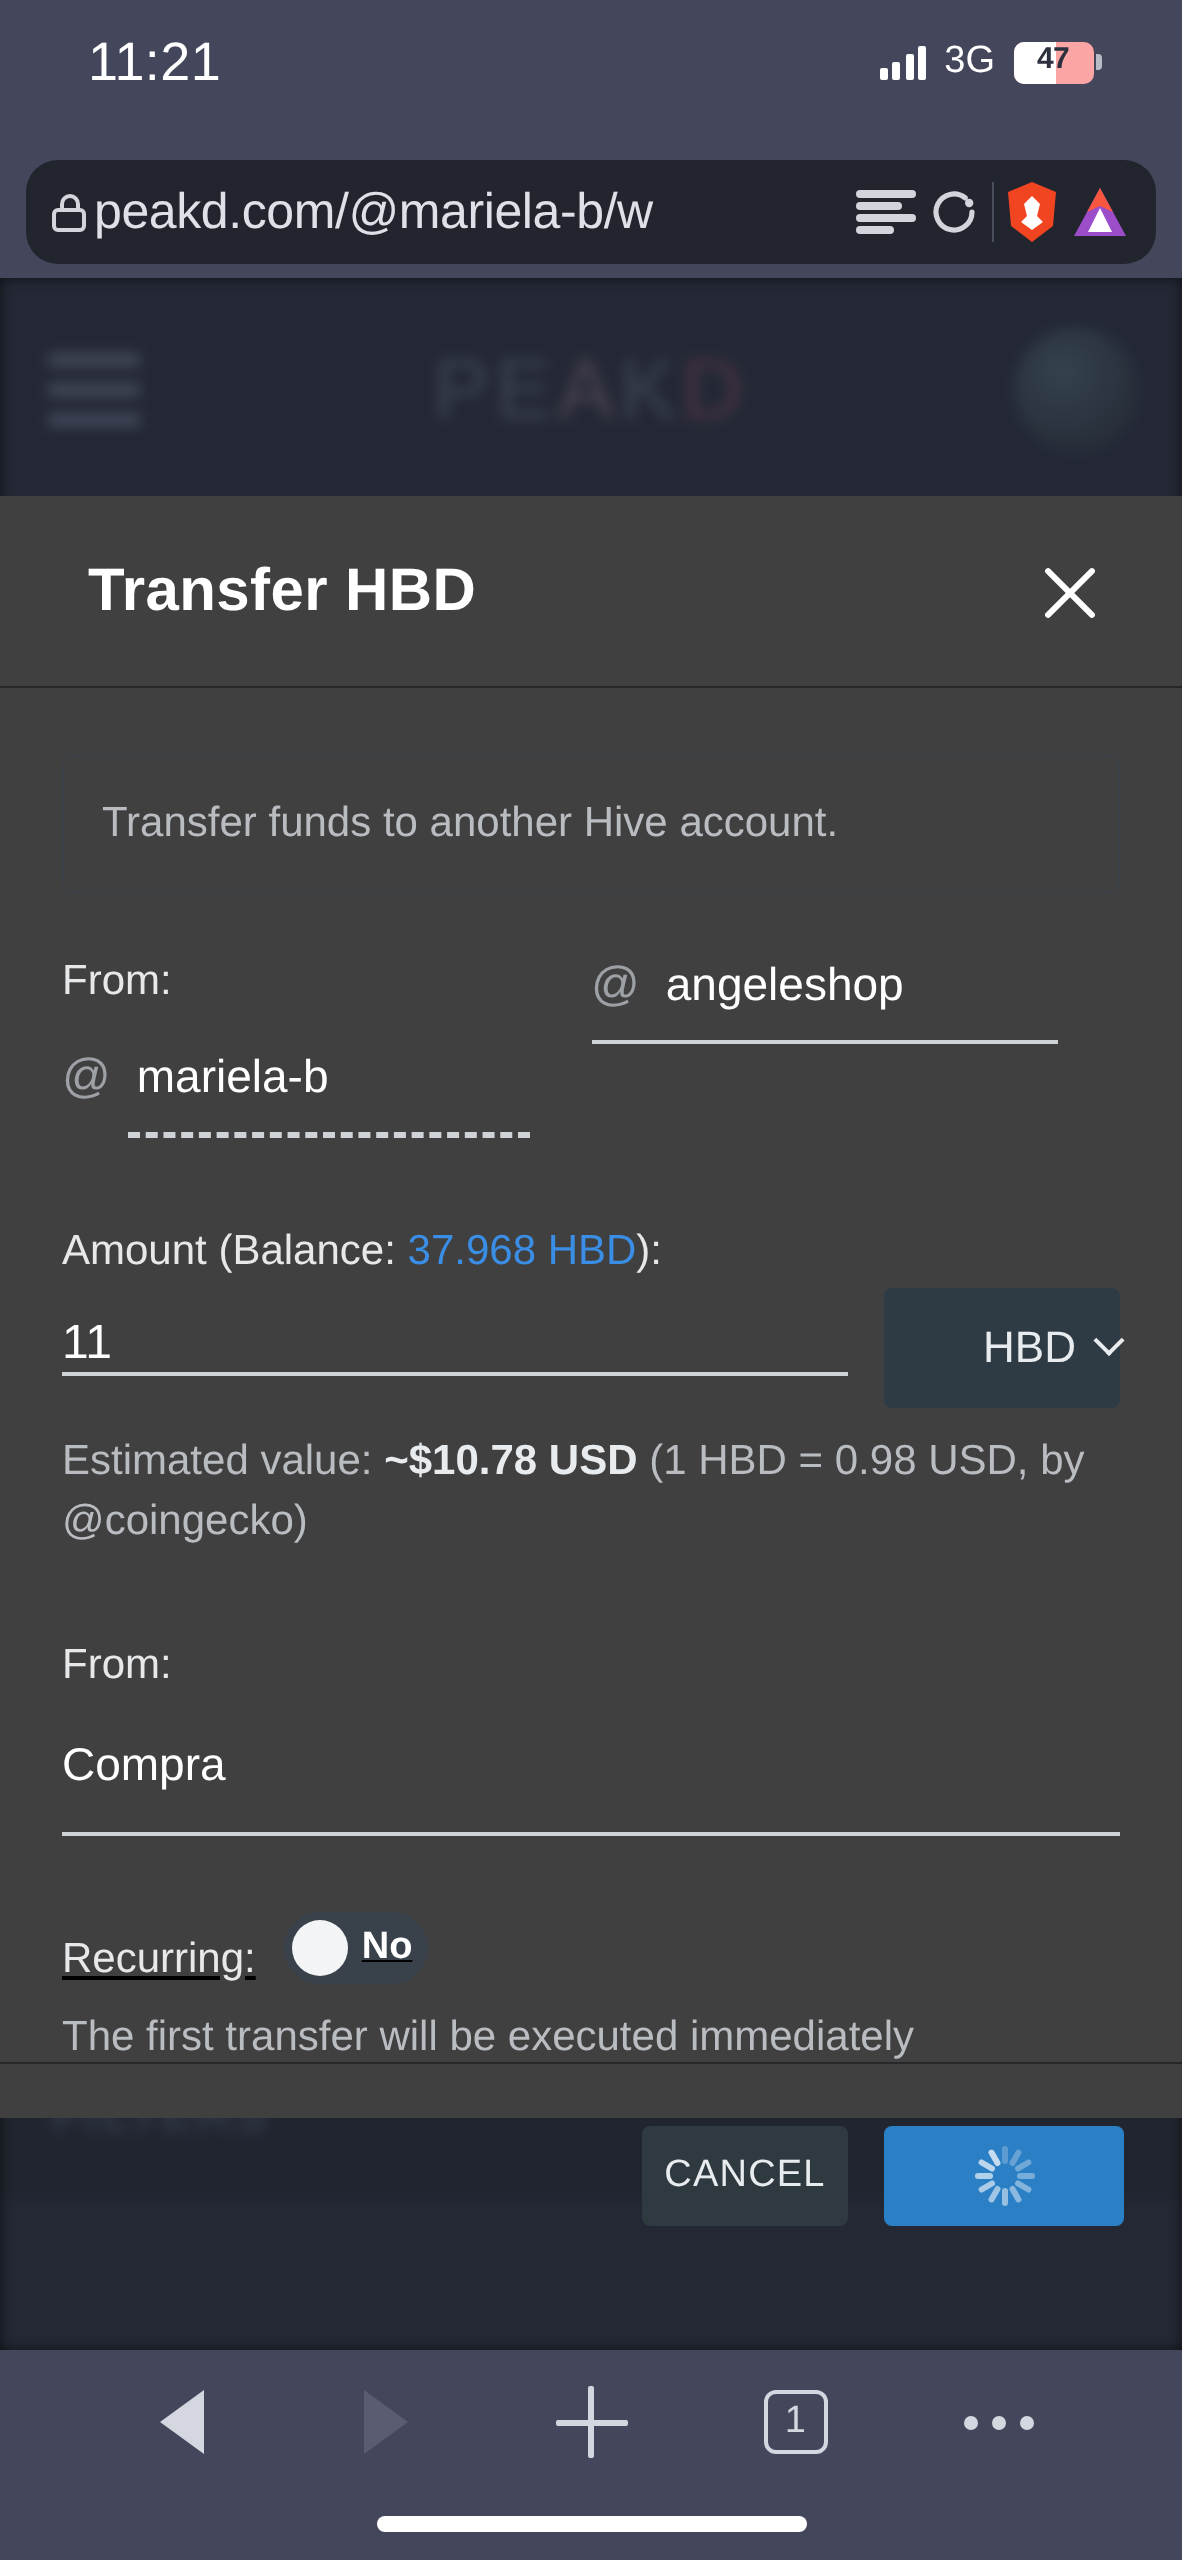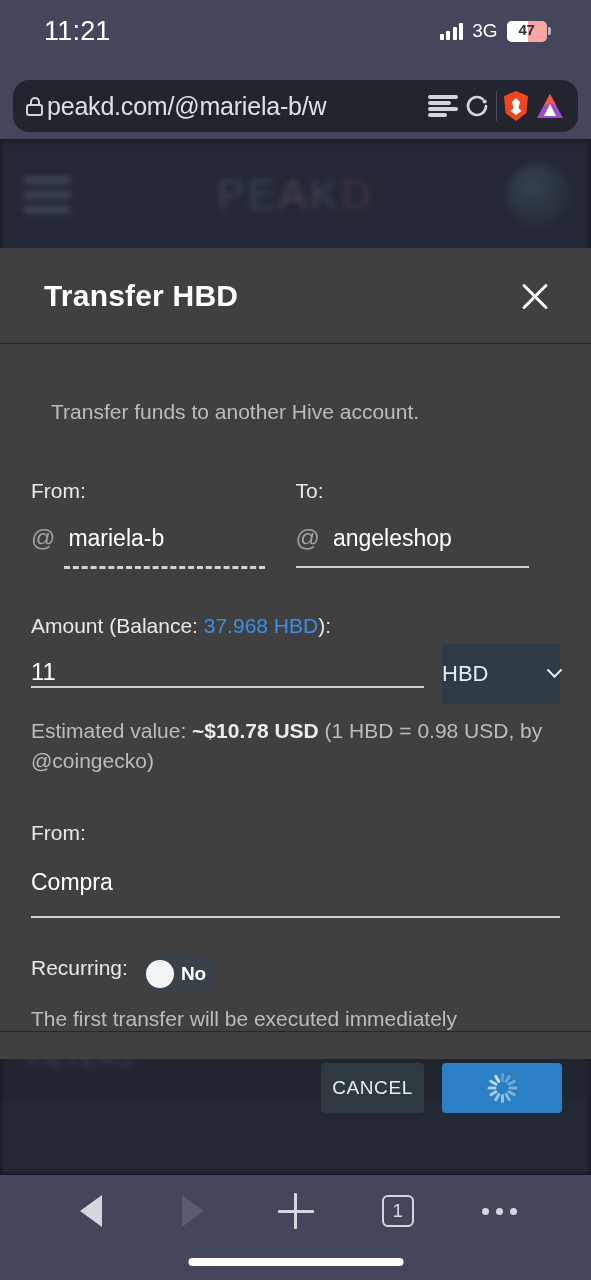--- a/index.html
+++ b/index.html
@@ -158,36 +158,36 @@
   }
 
   .amount-label { color: #e6e8ea; font-size: 21px; margin: 45px 0 0 0; }
   .amount-label .bal { color: #3a8ee6; }
   .amount-row { display: flex; align-items: flex-start; gap: 18px; margin-top: 20px; }
   .amount-input-wrap { flex: 1 1 auto; }
   .amount-val { color: #ffffff; font-size: 24px; }
   .amount-underline { height: 2px; background: #cfd2d6; }
   .currency-btn {
     flex: 0 0 auto; width: 118px; height: 60px; background: #2e3a44; border-radius: 4px;
-    display: flex; align-items: center; justify-content: space-between; gap: 11px;
+    display: flex; align-items: center; justify-content: flex-end; gap: 11px;
     color: #e9ecef; font-size: 22px; cursor: pointer; margin-top: -14px;
   }
   .chev { width: 11px; height: 11px; border-right: 2.4px solid #e9ecef;
     border-bottom: 2.4px solid #e9ecef; transform: rotate(45deg) translate(-3px,-3px); }
 
   .est {
     color: #b9bcc0; font-size: 21px; line-height: 1.42; margin-top: 12px;
   }
   .est b { color: #e9ecef; font-weight: 700; }
 
   .memo-label { color: #e6e8ea; font-size: 21px; margin-top: 45px; }
   .memo-val { color: #ffffff; font-size: 23px; margin-top: 24px; padding-bottom: 20px; }
   .memo-underline { height: 2px; background: #cfd2d6; }
 
-  .recur-row { display: flex; align-items: flex-start; gap: 14px; margin-top: 38px; }
+  .recur-row { display: flex; align-items: flex-end; gap: 14px; margin-top: 38px; text-decoration: underline; }
   .recur-label { color: #e6e8ea; font-size: 21px; }
   .toggle {
     width: 72px; height: 36px; border-radius: 18px; background: #39414a;
     display: flex; align-items: center; padding: 0 10px 0 4px; gap: 7px; cursor: pointer;
   }
   .knob { width: 28px; height: 28px; border-radius: 50%; background: #f2f4f6; flex: 0 0 auto; }
   .toggle-txt { color: #ffffff; font-size: 19px; font-weight: 700; }
   .recur-note { color: #b9bcc0; font-size: 21px; margin-top: 15px; }
 
   .modal-foot {
@@ -337,21 +337,20 @@
       <div class="fromto">
         <div class="col">
           <div class="fld-label">From:</div>
           <div class="acct-row">
             <span class="at-ic">@</span>
             <span class="acct-val">mariela-b</span>
           </div>
           <div class="underline-dashed"></div>
         </div>
         <div class="col">
-          <div class="fld-label">To:</div>
           <div class="acct-row">
             <span class="at-ic">@</span>
             <span class="acct-val">angeleshop</span>
           </div>
           <div class="underline-solid"></div>
         </div>
       </div>
 
       <div class="amount-label">
         <span>Amount (Balance: </span><span class="bal">37.968 HBD</span><span>):</span>

